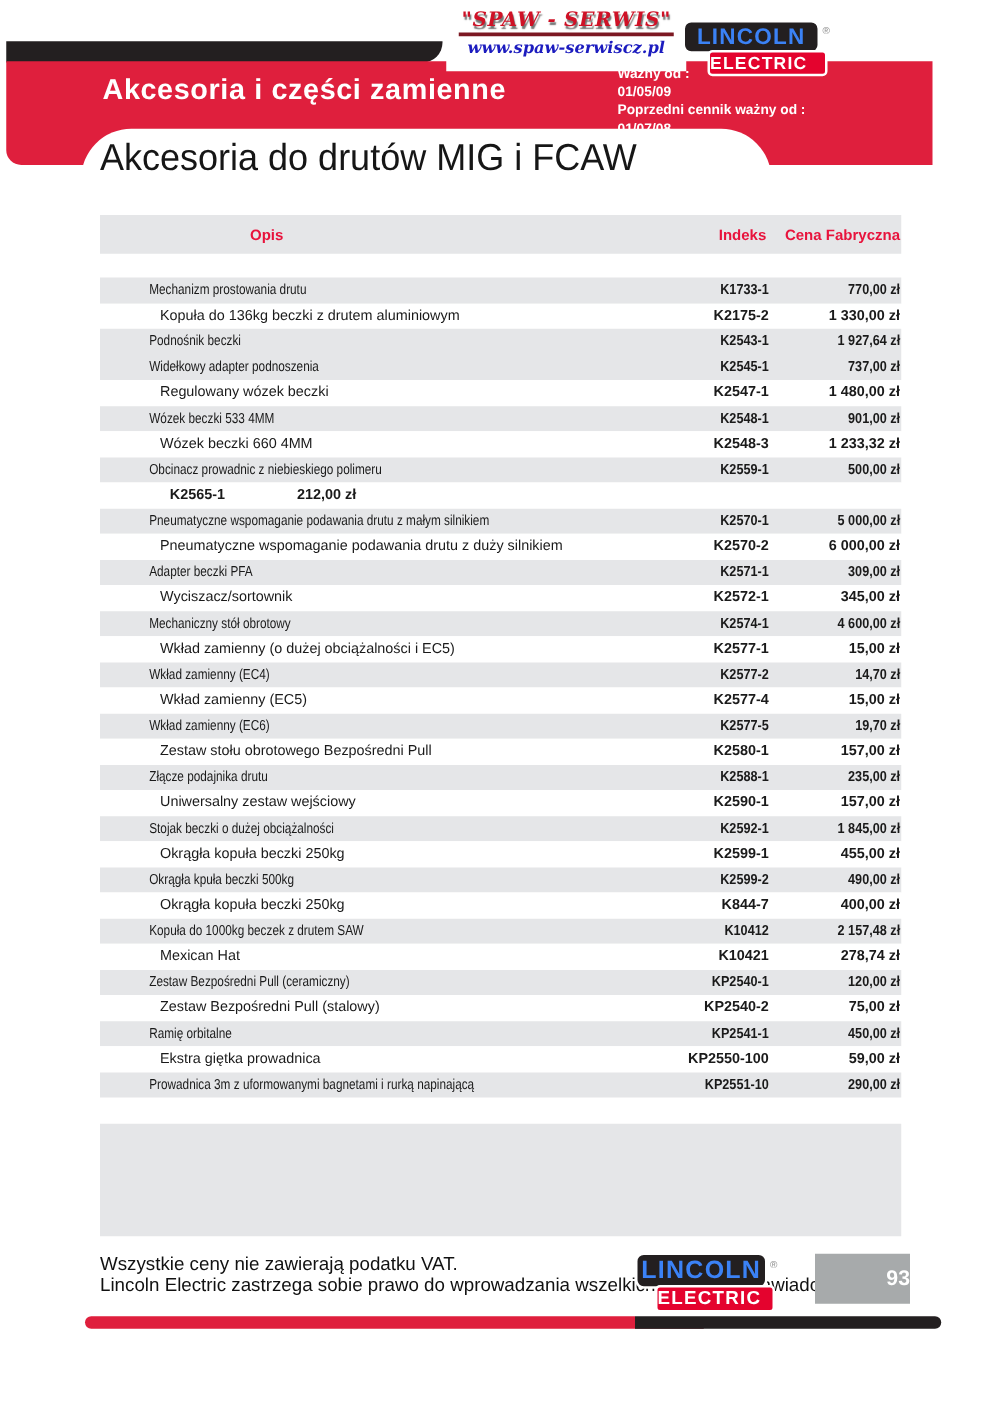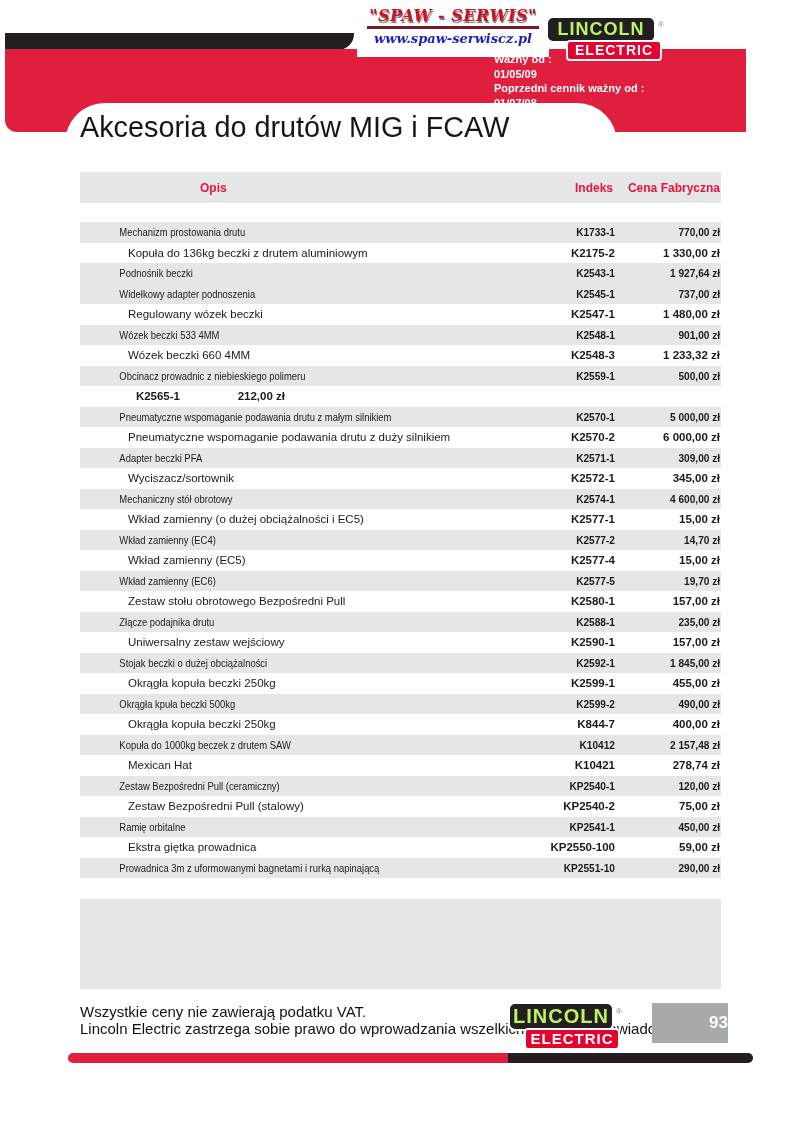--- a/index.html
+++ b/index.html
@@ -14,22 +14,22 @@
   .validity { position:absolute; right:66px; top:52px; width:240px; color:#fff; font-size:11px; font-weight:bold; line-height:14.5px; }
   .page-title { position:absolute; left:80px; top:110px; color:#161616; font-size:30px; font-weight:500; transform:scaleX(0.96); transform-origin:0 0; white-space:nowrap; }
 
   
   .spaw-box { position:absolute; left:357px; top:3px; width:192px; height:54px; background:#fff; text-align:center; padding-top:4px; }
   .spaw-title { font-family:"DejaVu Serif", serif; font-weight:bold; font-style:italic; font-size:16px; color:#cf1126; letter-spacing:0.5px; white-space:nowrap; text-shadow:1px 2px 1px rgba(70,70,70,0.75); display:inline-block; border-bottom:3px solid #7c1822; padding:0 2px 2px 2px; line-height:17px; }
   .spaw-url { font-family:"DejaVu Serif", serif; font-weight:bold; font-style:italic; font-size:13px; color:#1c1cbf; margin-top:2px; }
 
   
   .lincoln { position:absolute; }
-  .lincoln .ln { background:#231f20; color:#bef264; font-weight:bold; text-align:center; border:2px solid #fff; border-radius:7px; letter-spacing:1px; position:absolute; }
-  .lincoln .el { background:#e4032e; color:#fff; font-weight:bold; text-align:center; border:2px solid #fff; border-radius:4px; letter-spacing:1px; position:absolute; }
+  .lincoln .ln { background:#231f20; color:#3b82f6; font-weight:bold; text-align:center; border:2px solid #fff; border-radius:7px; letter-spacing:1px; position:absolute; }
+  .lincoln .el { background:#e4032e; color:#fff; font-weight:bold; text-align:left; border:2px solid #fff; border-radius:4px; letter-spacing:1px; position:absolute; }
   .lincoln .reg { position:absolute; color:#8a8a8a; font-size:8px; }
 
   
   .pricetable { position:absolute; left:80px; top:172px; width:641px; }
   .thead { position:relative; height:31px; background:#e5e6e8;padding-left:13px; }
   .thead span { position:absolute; top:9px; font-size:12px; font-weight:bold; color:#e8133c; }
   .th-opis { left:120px; }
   .th-indeks { right:108px; }
   .th-cena { right:1px; }
   .rows { position:absolute; left:0; top:50px; width:641px; }
@@ -53,20 +53,21 @@
 </style>
 </head>
 <body>
 
 <div id="page">
 
   <div class="topbar"></div>
   <div class="redband"></div>
   <div class="white-carve"></div>
 
+  <div class="section-title">Akcesoria i części zamienne</div>
 
   <div class="validity">
     <div>Ważny od :</div>
     <div>01/05/09</div>
     <div>Poprzedni cennik ważny od :</div>
     <div>01/07/08</div>
   </div>
 
   <div class="spaw-box">
     <div class="spaw-title">"SPAW - SERWIS"</div>

